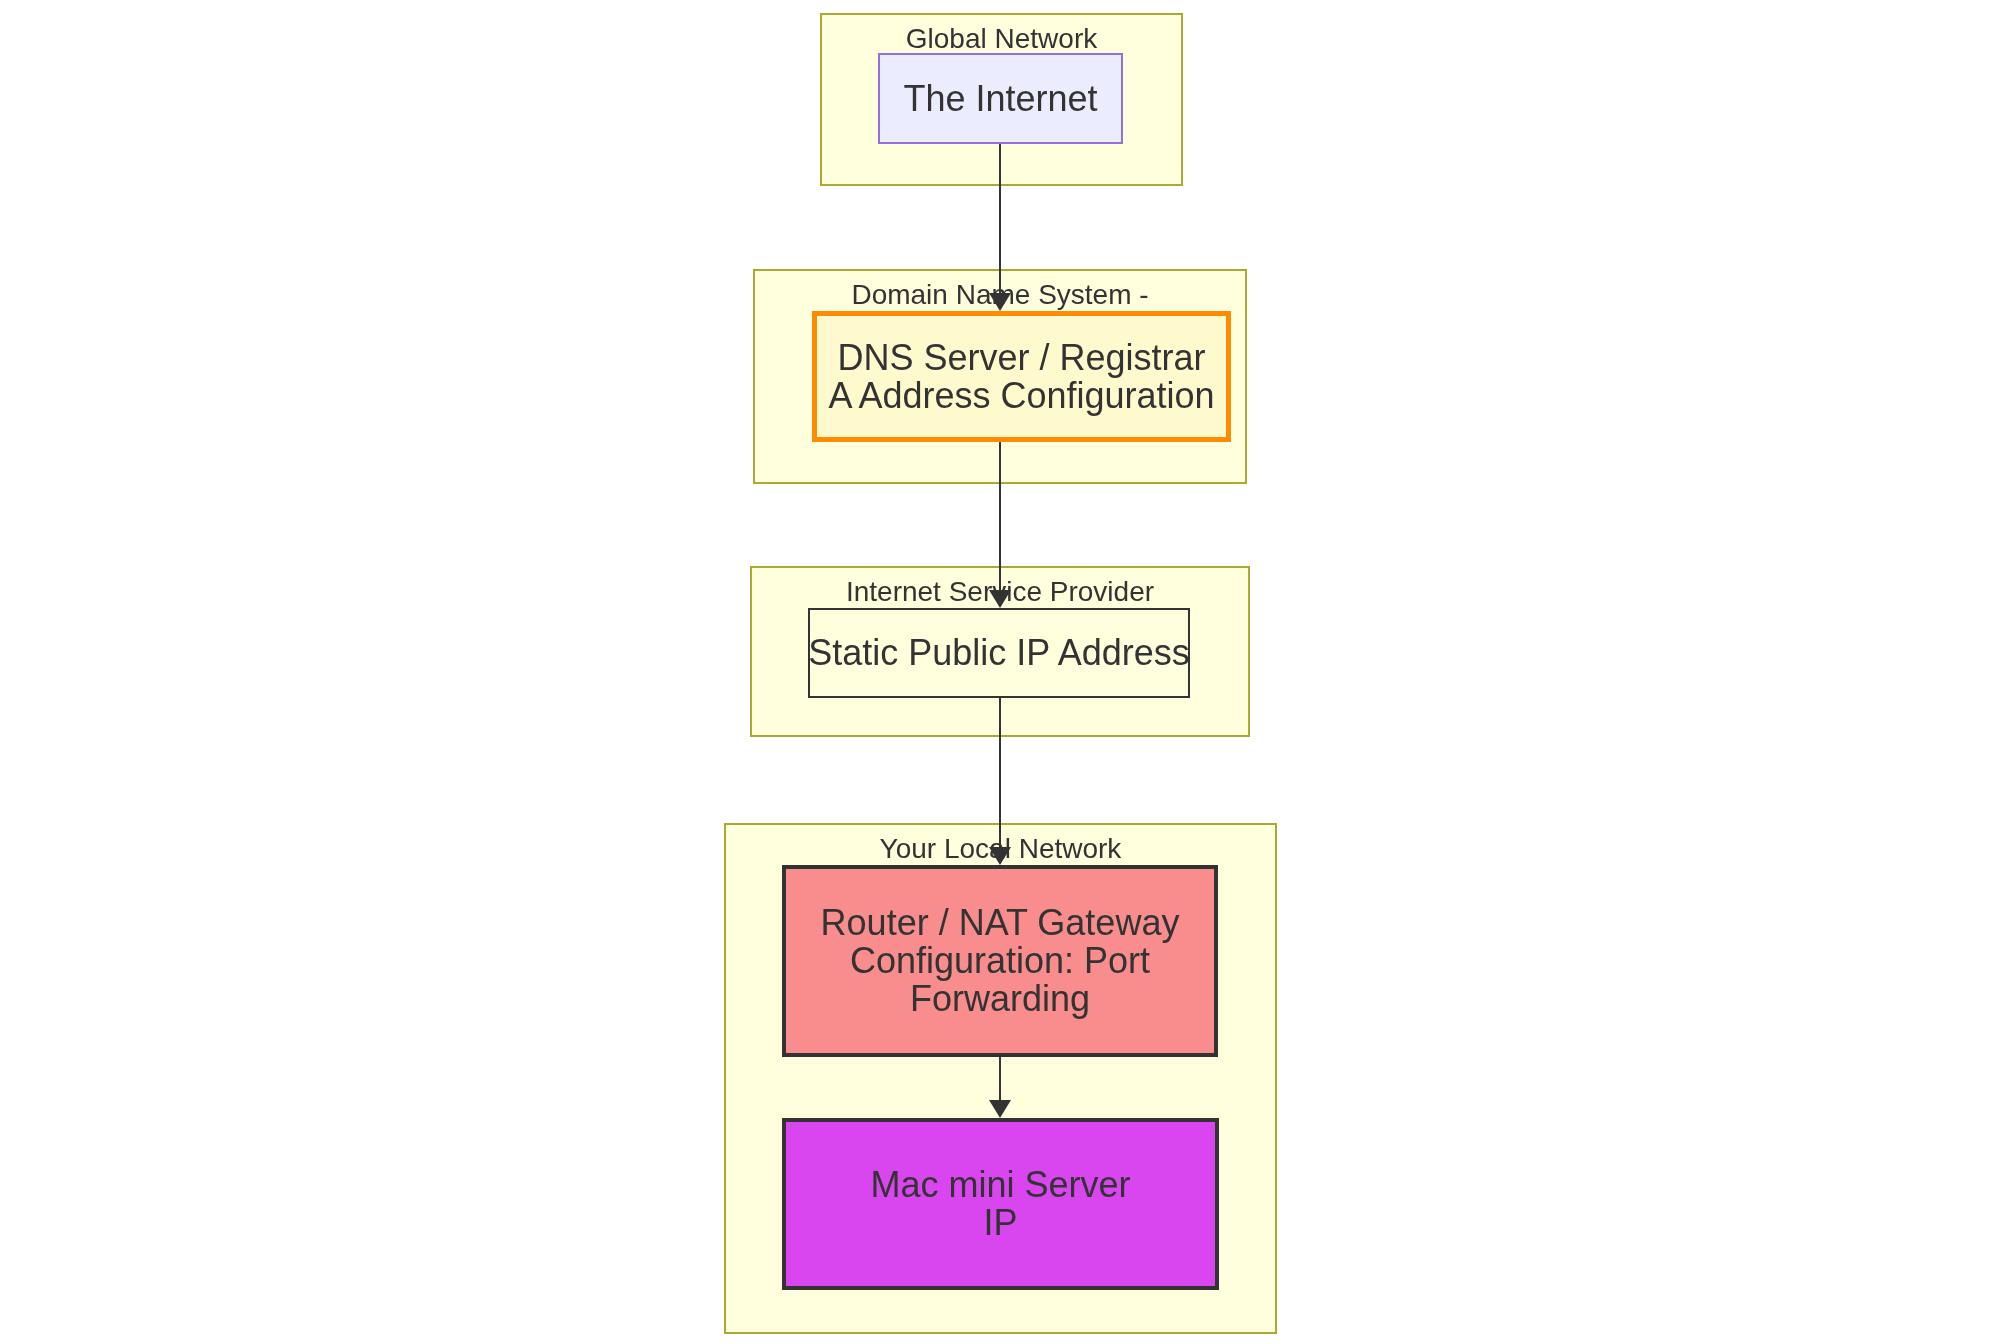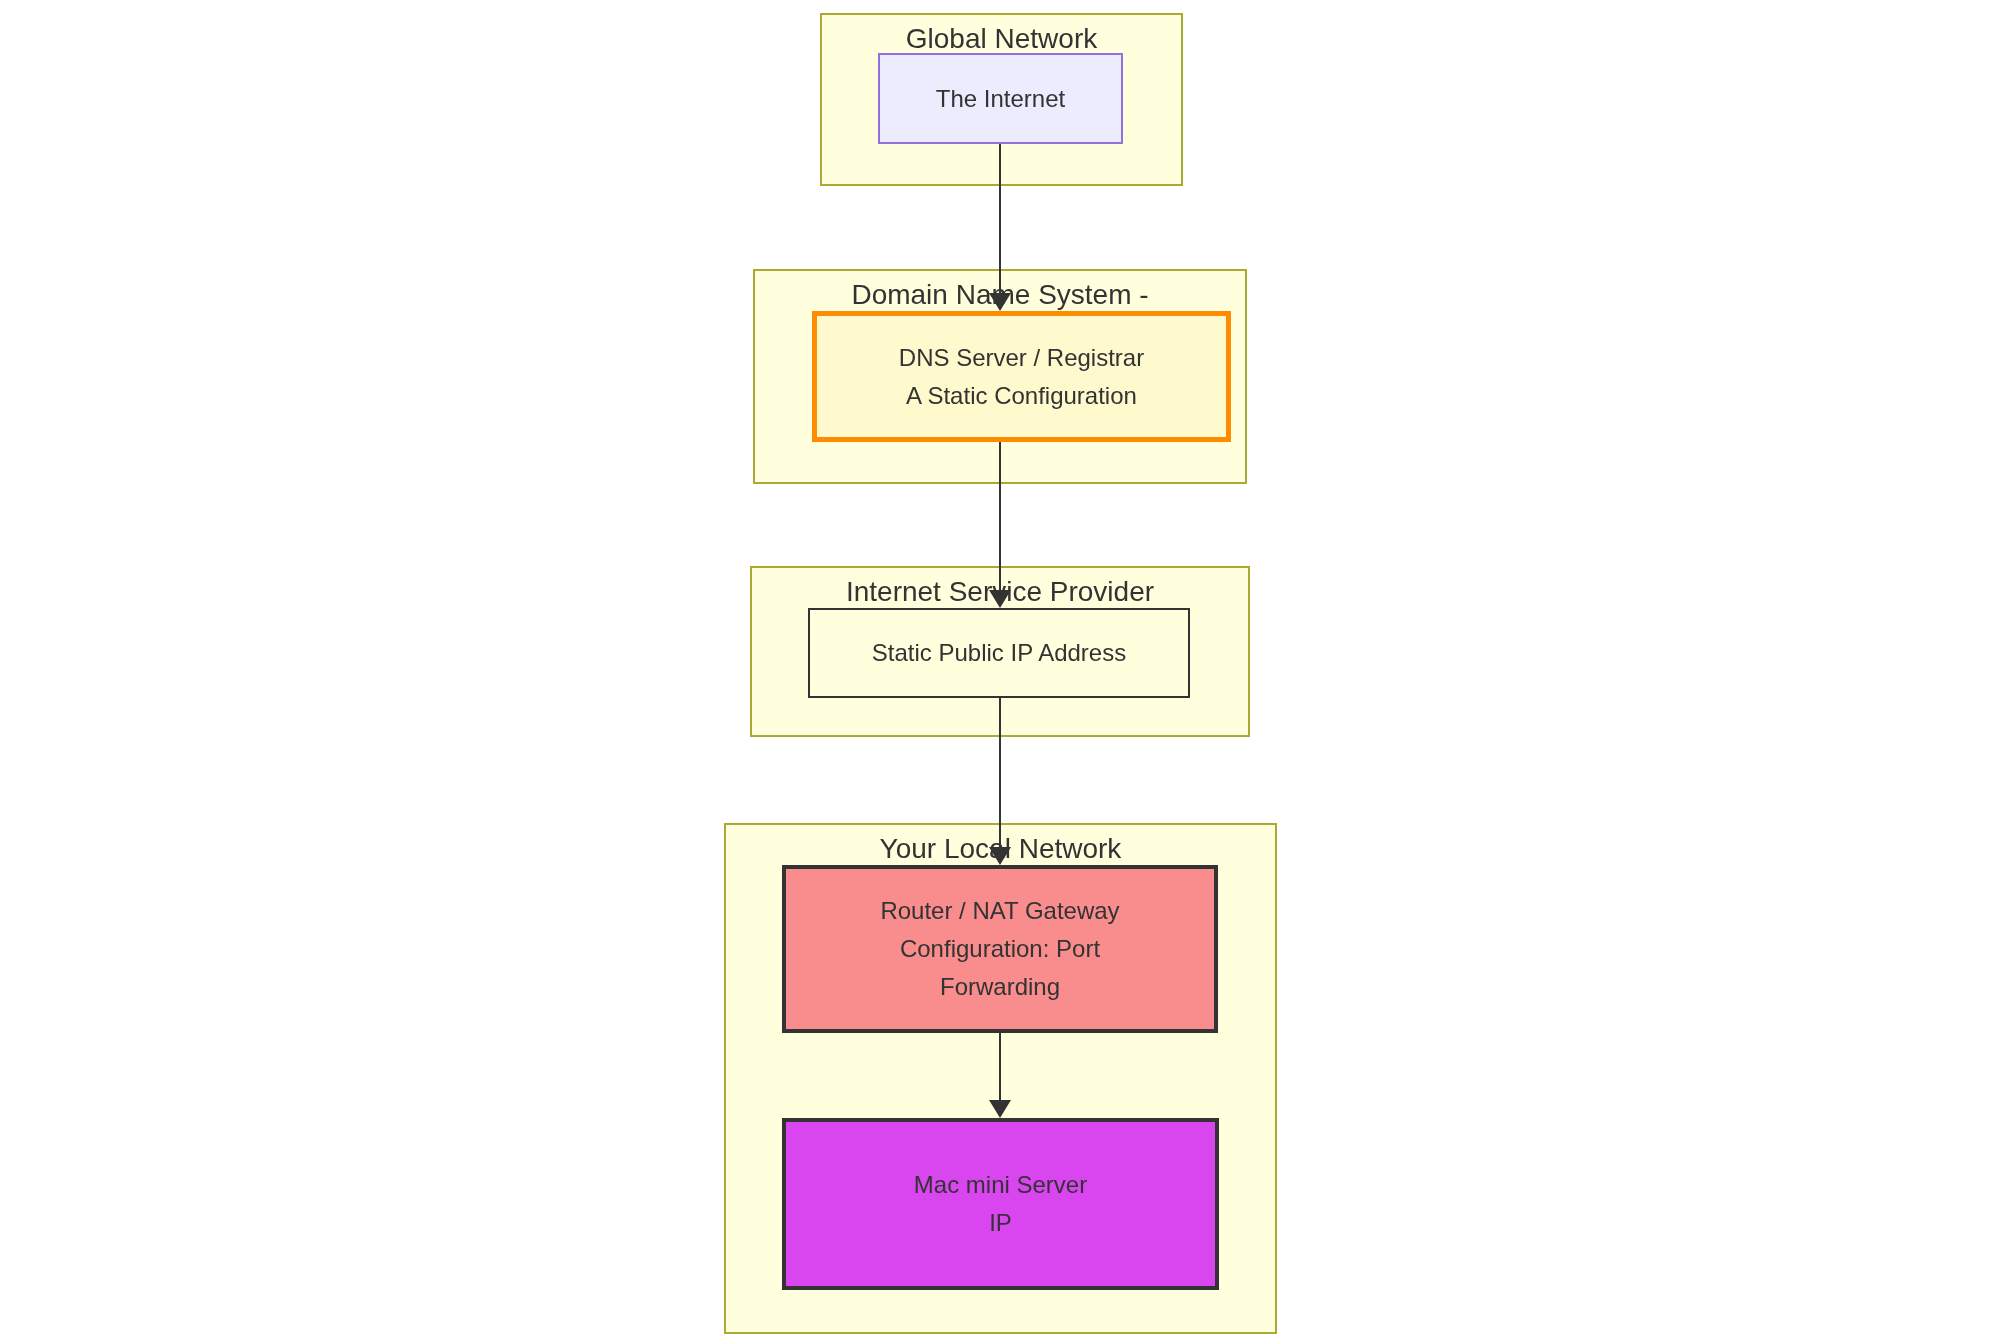--- a/index.html
+++ b/index.html
@@ -33,21 +33,21 @@
   }
   .node {
     position: absolute;
     box-sizing: border-box;
     border-style: solid;
     display: flex;
     flex-direction: column;
     align-items: center;
     justify-content: center;
     text-align: center;
-    font-size: 24px;
+    font-size: 36px;
     line-height: 38px;
   }
   .node .line { white-space: nowrap; }
   .edge-line {
     position: absolute;
     width: 2px;
   }
   .edge-arrow {
     position: absolute;
     width: 0;
@@ -60,21 +60,21 @@
   
   #group-global { left: 820px; top: 13px;  width: 363px; height: 173px; }
   #group-dns    { left: 753px; top: 269px; width: 494px; height: 215px; }
   #group-isp    { left: 750px; top: 566px; width: 500px; height: 171px; }
   #group-local  { left: 724px; top: 823px; width: 553px; height: 511px; }
 
   
   #node-internet { left: 878px; top: 53px;   width: 245px; height: 91px;  border-width: 2px; }
   #node-dns      { left: 812px; top: 311px;  width: 419px; height: 131px; border-width: 5px; }
   #node-static   { left: 808px; top: 608px;  width: 382px; height: 90px;  border-width: 2px; }
-  #node-router   { left: 782px; top: 865px;  width: 436px; height: 168px; border-width: 4px; }
+  #node-router   { left: 782px; top: 865px;  width: 436px; height: 192px; border-width: 4px; }
   #node-mac      { left: 782px; top: 1118px; width: 437px; height: 172px; border-width: 4px; }
 
   
   #edge-1-line  { left: 999px; top: 144px;  height: 153px; }
   #edge-1-arrow { left: 989px; top: 293px; }
   #edge-2-line  { left: 999px; top: 442px;  height: 152px; }
   #edge-2-arrow { left: 989px; top: 590px; }
   #edge-3-line  { left: 999px; top: 698px;  height: 153px; }
   #edge-3-arrow { left: 989px; top: 847px; }
   #edge-4-line  { left: 999px; top: 1033px; height: 71px;  }
@@ -112,21 +112,21 @@
 
   <div class="edge-line" id="edge-4-line" style="background-color: rgb(51, 51, 51);"></div>
   <div class="edge-arrow" id="edge-4-arrow" style="border-top-color: rgb(51, 51, 51);"></div>
 
   <div class="node" id="node-internet" style="background-color: rgb(236, 236, 255); border-color: rgb(147, 112, 219);">
     <div class="line">The Internet</div>
   </div>
 
   <div class="node" id="node-dns" style="background-color: rgb(255, 250, 205); border-color: rgb(255, 140, 0);">
     <div class="line">DNS Server / Registrar</div>
-    <div class="line">A Static Configuration</div>
+    <div class="line">A Address Configuration</div>
   </div>
 
   <div class="node" id="node-static" style="background-color: rgb(255, 255, 222); border-color: rgb(51, 51, 51);">
     <div class="line">Static Public IP Address</div>
   </div>
 
   <div class="node" id="node-router" style="background-color: rgb(249, 140, 140); border-color: rgb(51, 51, 51);">
     <div class="line">Router / NAT Gateway</div>
     <div class="line">Configuration: Port</div>
     <div class="line">Forwarding</div>

